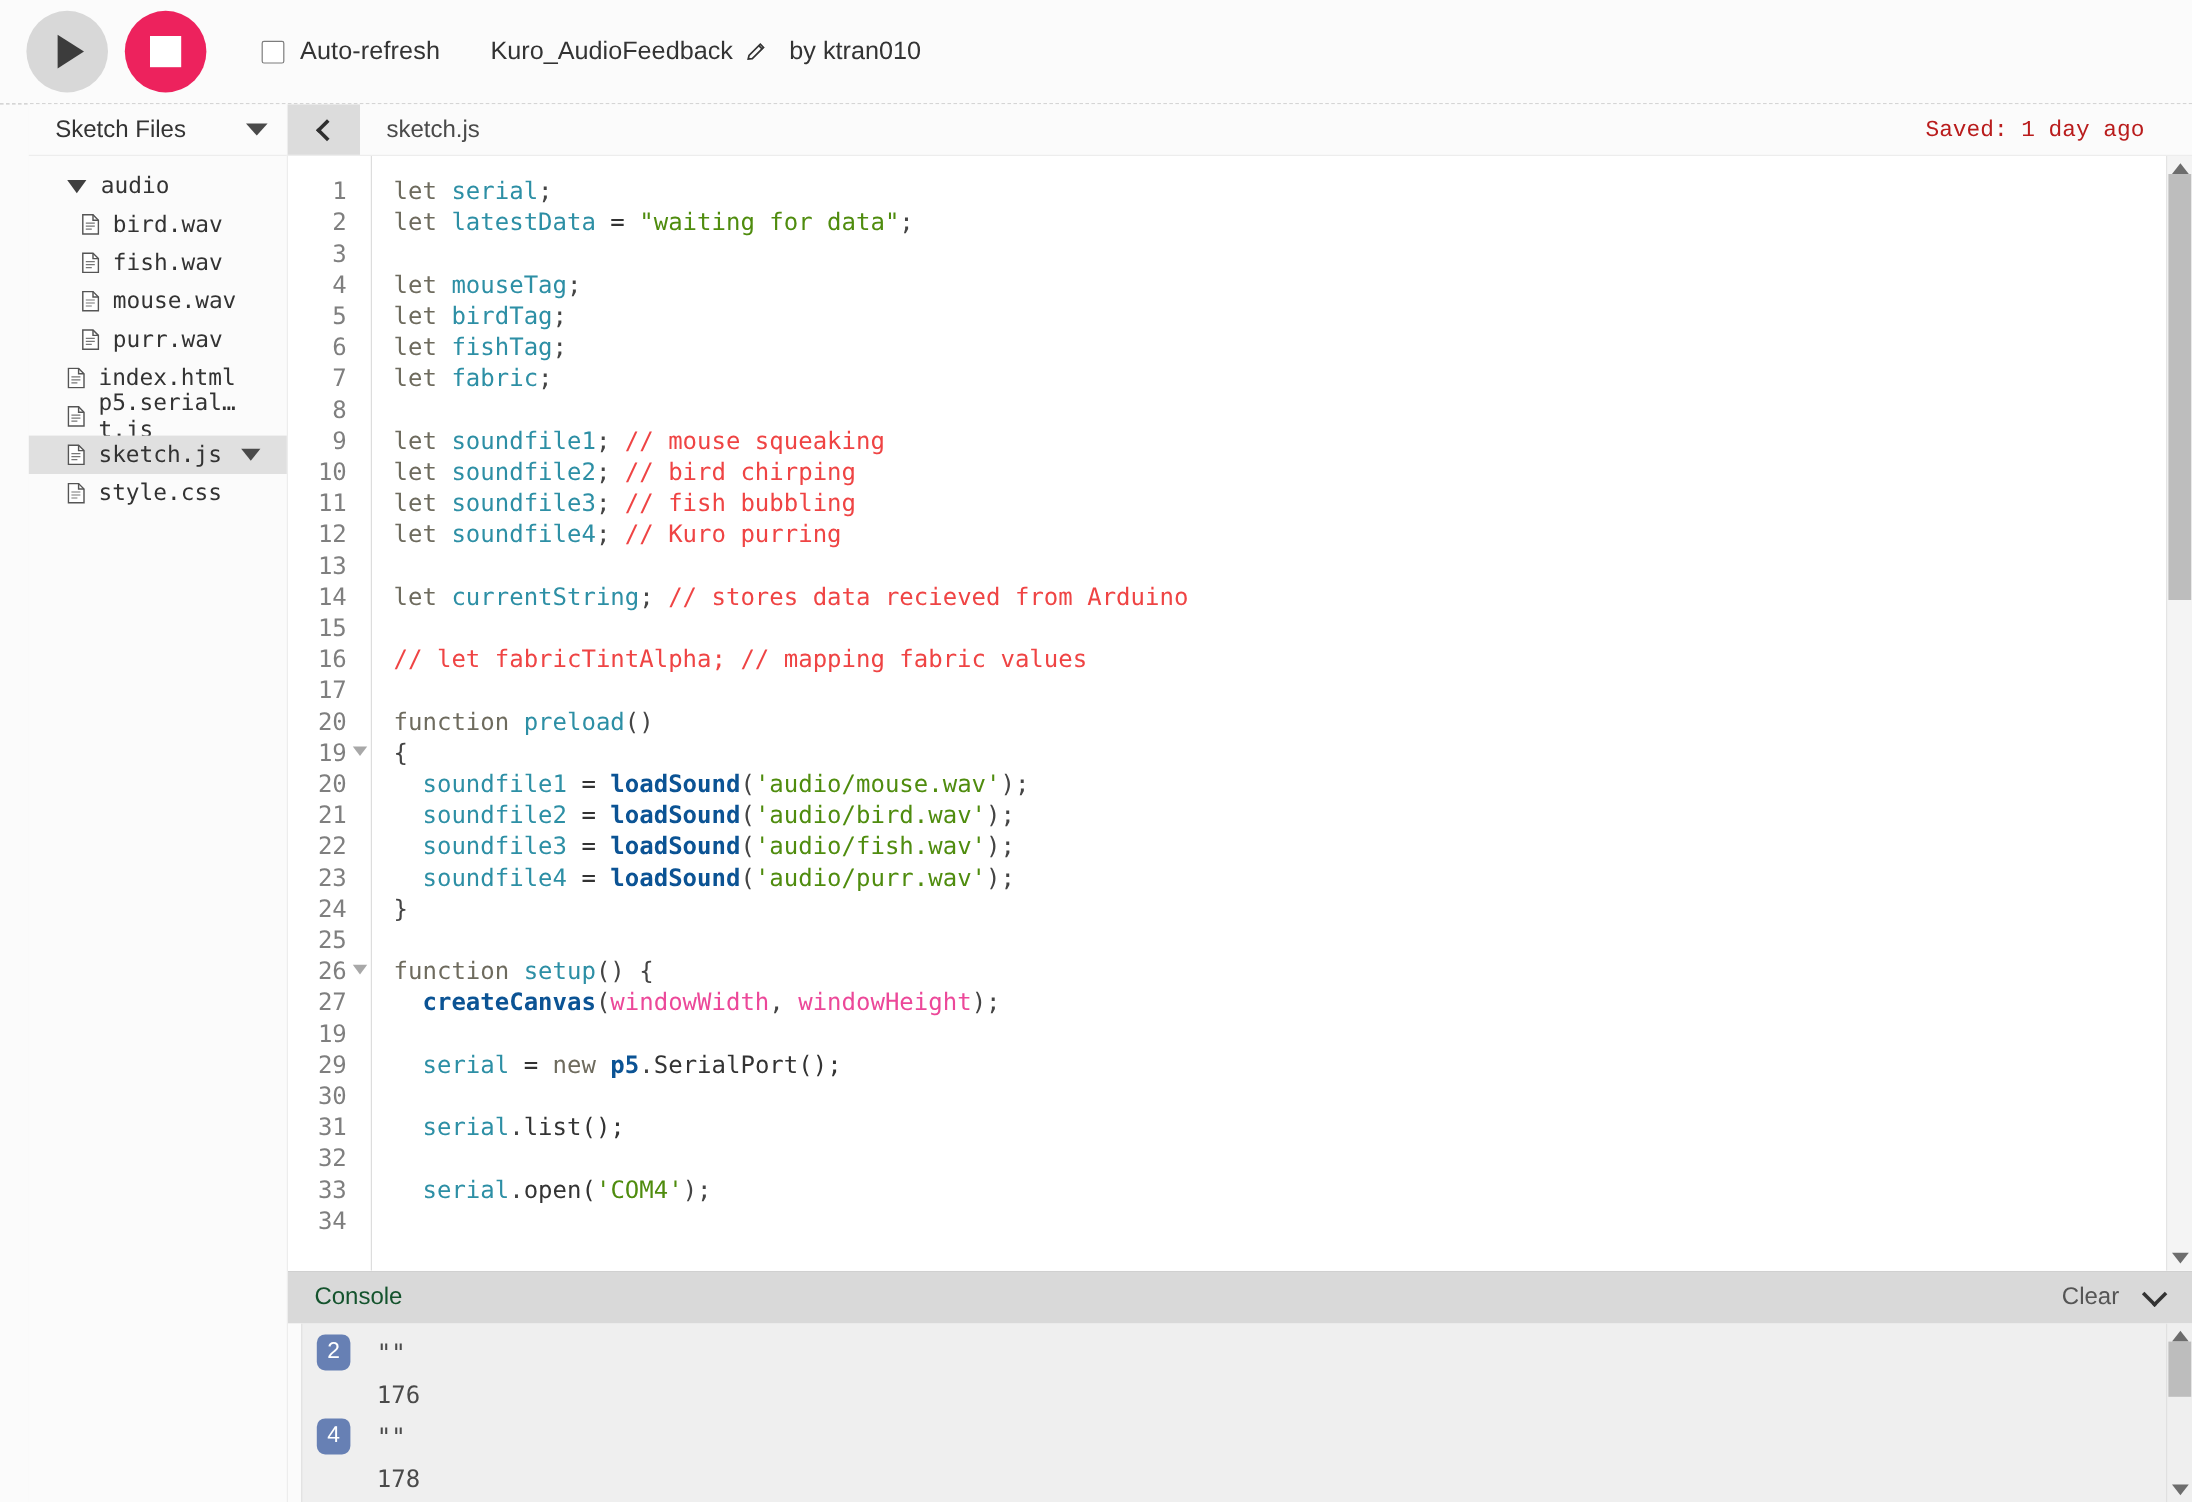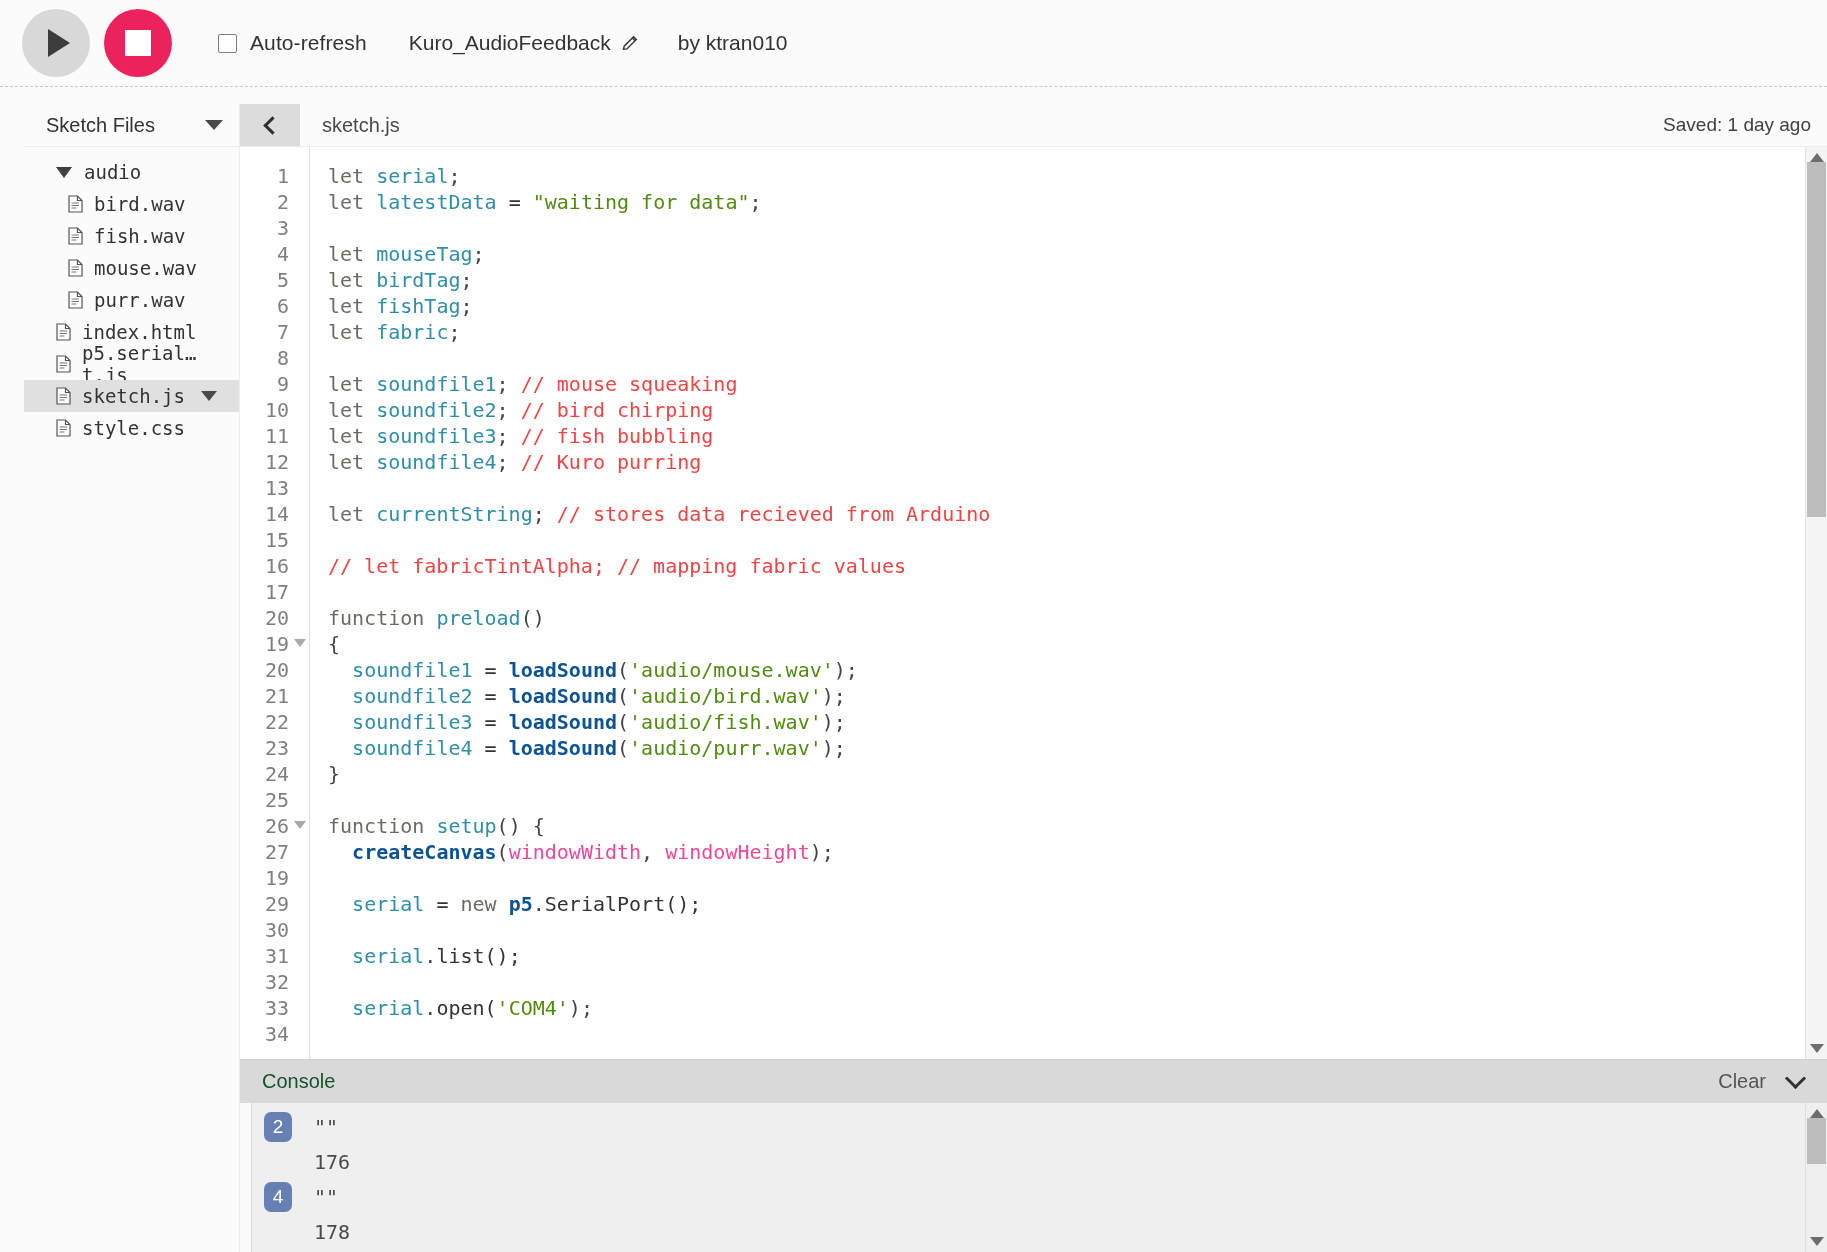--- a/index.html
+++ b/index.html
@@ -8,21 +8,20 @@
     width: 1827px; height: 1252px;
     overflow: hidden;
     background: #fbfbfb;
     font-family: "Liberation Sans", sans-serif;
   }
 
   #app {
     width: 1827px; height: 1252px;
     display: flex; flex-direction: column;
     background: #fbfbfb;
-    gap: 17px;
   }
 
   
   .toolbar {
     height: 87px;
     flex: 0 0 87px;
     display: flex;
     align-items: center;
     background: #fbfbfb;
     border-bottom: 1px dashed #c9c9c9;
@@ -64,21 +63,21 @@
   .sketch-name {
     font-size: 21px; color: #333333;
     display: flex; align-items: center;
     margin-right: 10px;
   }
   .pencil-icon {
     margin-left: 9px; display: inline-flex; align-items: center;
     cursor: pointer;
   }
   .author {
-    font-size: 21px; color: #333333; margin-left: 28px;
+    font-size: 21px; color: #333333; margin-left: 8px;
   }
 
   
   .main {
     flex: 1 1 auto;
     display: flex;
     min-height: 0;
     margin-left: 24px;
   }
 
@@ -168,22 +167,22 @@
     margin-left: 5px;
   }
   .editor-filename {
     display: flex; align-items: center;
     padding-left: 22px;
     font-size: 20px; color: #4a4a4a;
     flex: 1 1 auto;
   }
   .saved-status {
     display: flex; align-items: center;
-    padding-right: 16px;
-    font-size: 19px; color: #404040;
+    padding-right: 40px;
+    font-size: 19px; color: #b91c1c; font-family: Liberation Mono, monospace;
   }
 
   
   .code-wrap {
     flex: 1 1 auto;
     display: flex;
     min-height: 0;
     background: #ffffff;
     position: relative;
     overflow: hidden;

